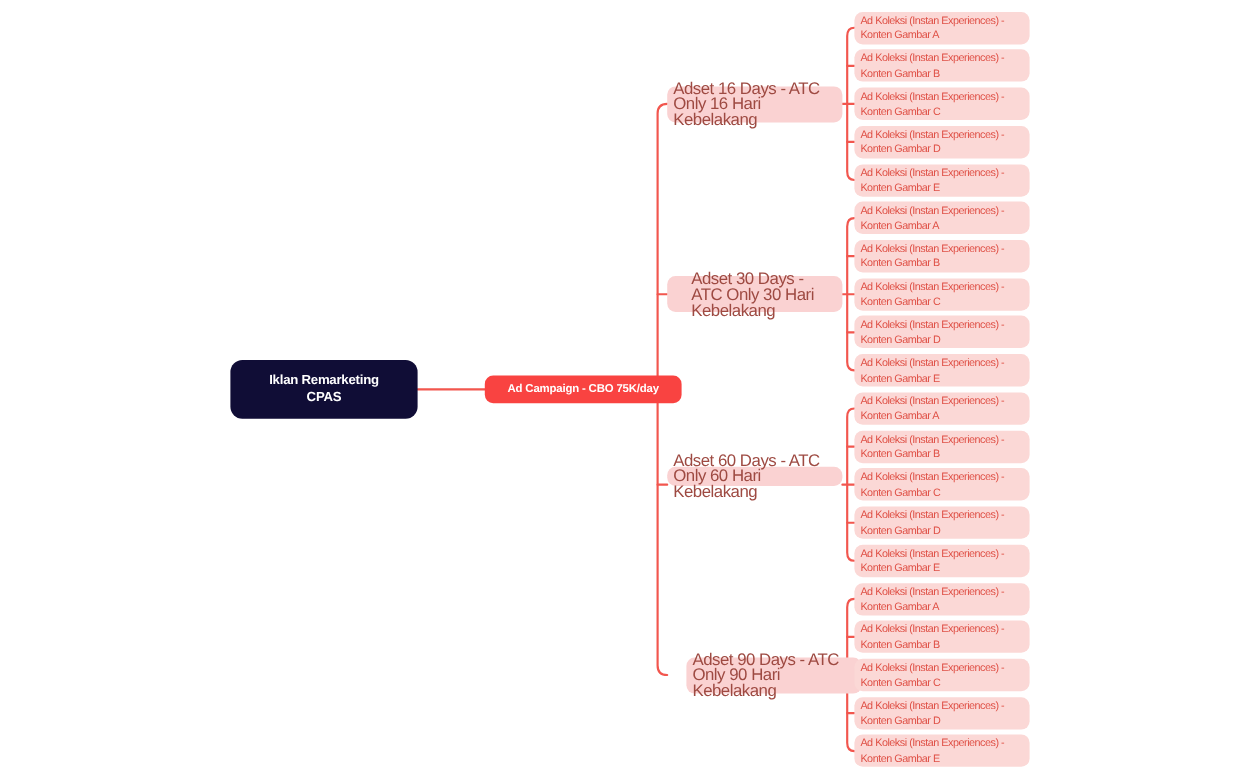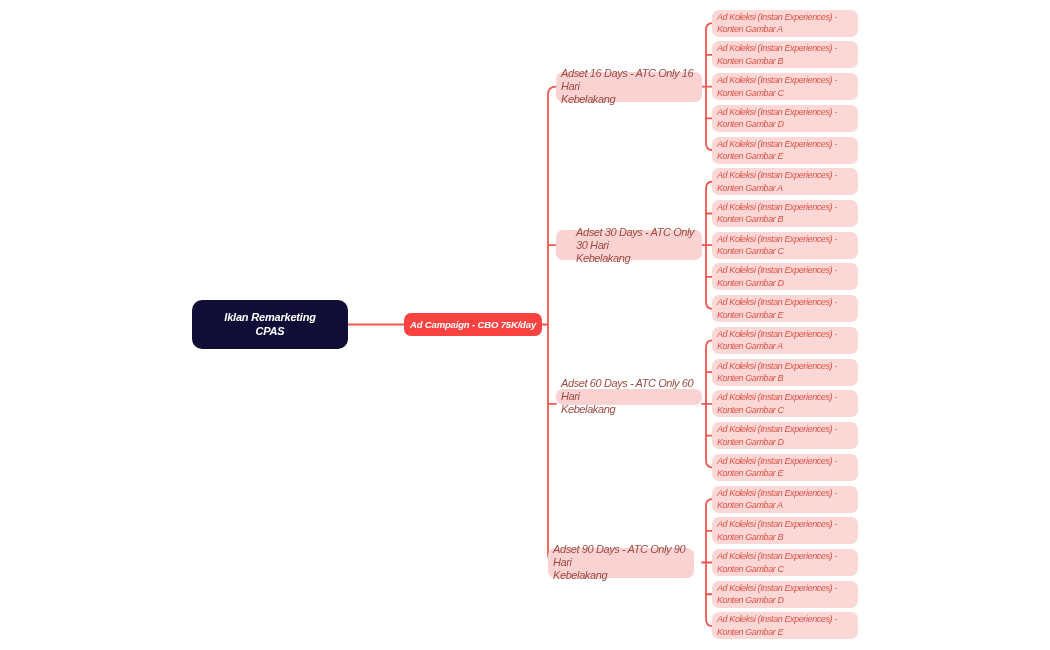--- a/index.html
+++ b/index.html
@@ -13,38 +13,38 @@
   html,body{margin:0;padding:0;background:var(--canvas-bg);}
   #canvas{
     position:relative;width:1050px;height:650px;overflow:hidden;
     background:var(--canvas-bg);
     font-family:"Liberation Sans",sans-serif;
   }
   #connectors{position:absolute;left:0;top:0;width:1050px;height:650px;}
   #connectors path{fill:none;stroke:var(--connector);stroke-width:1.8;stroke-linecap:round;}
   .node{
     position:absolute;display:flex;align-items:center;box-sizing:border-box;
-    white-space:pre-line;border-radius:7px;font-style:italic;
+    white-space:pre-line;border-radius:7px;
   }
   .node.root{
     left:192px;top:300px;width:156px;height:49px;
     justify-content:center;text-align:center;
     background:var(--root-bg);color:var(--root-text);
     font-size:11px;font-weight:bold;line-height:1.26;border-radius:10px;
     letter-spacing:-0.2px;
   }
   .node.campaign{
-    left:404px;top:313px;width:138px;height:23px;
+    left:404px;top:313px;width:164px;height:23px;
     justify-content:center;text-align:center;
     background:var(--campaign-bg);color:var(--campaign-text);
     font-size:9.5px;font-weight:bold;letter-spacing:-0.15px;
   }
   .node.adset{
     background:var(--adset-bg);color:var(--adset-text);
-    font-size:11px;letter-spacing:-0.4px;line-height:13px;padding:0 5px;
+    font-size:14px;letter-spacing:-0.4px;line-height:13px;padding:0 5px;
   }
   .node.ad{
     background:var(--ad-bg);color:var(--ad-text);
     font-size:9px;letter-spacing:-0.4px;line-height:12.5px;padding:0 5px;
   }
 </style>
 </head>
 <body>
 
 <div id="canvas">
@@ -104,21 +104,21 @@
     <div class="node ad" style="left: 712px; top: 326.9px; width: 146px; height: 27px;">Ad Koleksi (Instan Experiences) -
 Konten Gambar A</div>
     <div class="node ad" style="left: 712px; top: 358.63px; width: 146px; height: 27px;">Ad Koleksi (Instan Experiences) -
 Konten Gambar B</div>
     <div class="node ad" style="left: 712px; top: 390.36px; width: 146px; height: 27px;">Ad Koleksi (Instan Experiences) -
 Konten Gambar C</div>
     <div class="node ad" style="left: 712px; top: 422.09px; width: 146px; height: 27px;">Ad Koleksi (Instan Experiences) -
 Konten Gambar D</div>
     <div class="node ad" style="left: 712px; top: 453.82px; width: 146px; height: 27px;">Ad Koleksi (Instan Experiences) -
 Konten Gambar E</div>
-    <div class="node adset" style="left: 548px; top: 547.51px; width: 146px; height: 30px;">Adset 90 Days - ATC Only 90 Hari
+    <div class="node adset" style="left: 572px; top: 547.51px; width: 146px; height: 30px;">Adset 90 Days - ATC Only 90 Hari
 Kebelakang</div>
     <div class="node ad" style="left: 712px; top: 485.55px; width: 146px; height: 27px;">Ad Koleksi (Instan Experiences) -
 Konten Gambar A</div>
     <div class="node ad" style="left: 712px; top: 517.28px; width: 146px; height: 27px;">Ad Koleksi (Instan Experiences) -
 Konten Gambar B</div>
     <div class="node ad" style="left: 712px; top: 549.01px; width: 146px; height: 27px;">Ad Koleksi (Instan Experiences) -
 Konten Gambar C</div>
     <div class="node ad" style="left: 712px; top: 580.74px; width: 146px; height: 27px;">Ad Koleksi (Instan Experiences) -
 Konten Gambar D</div>
     <div class="node ad" style="left: 712px; top: 612.47px; width: 146px; height: 27px;">Ad Koleksi (Instan Experiences) -

